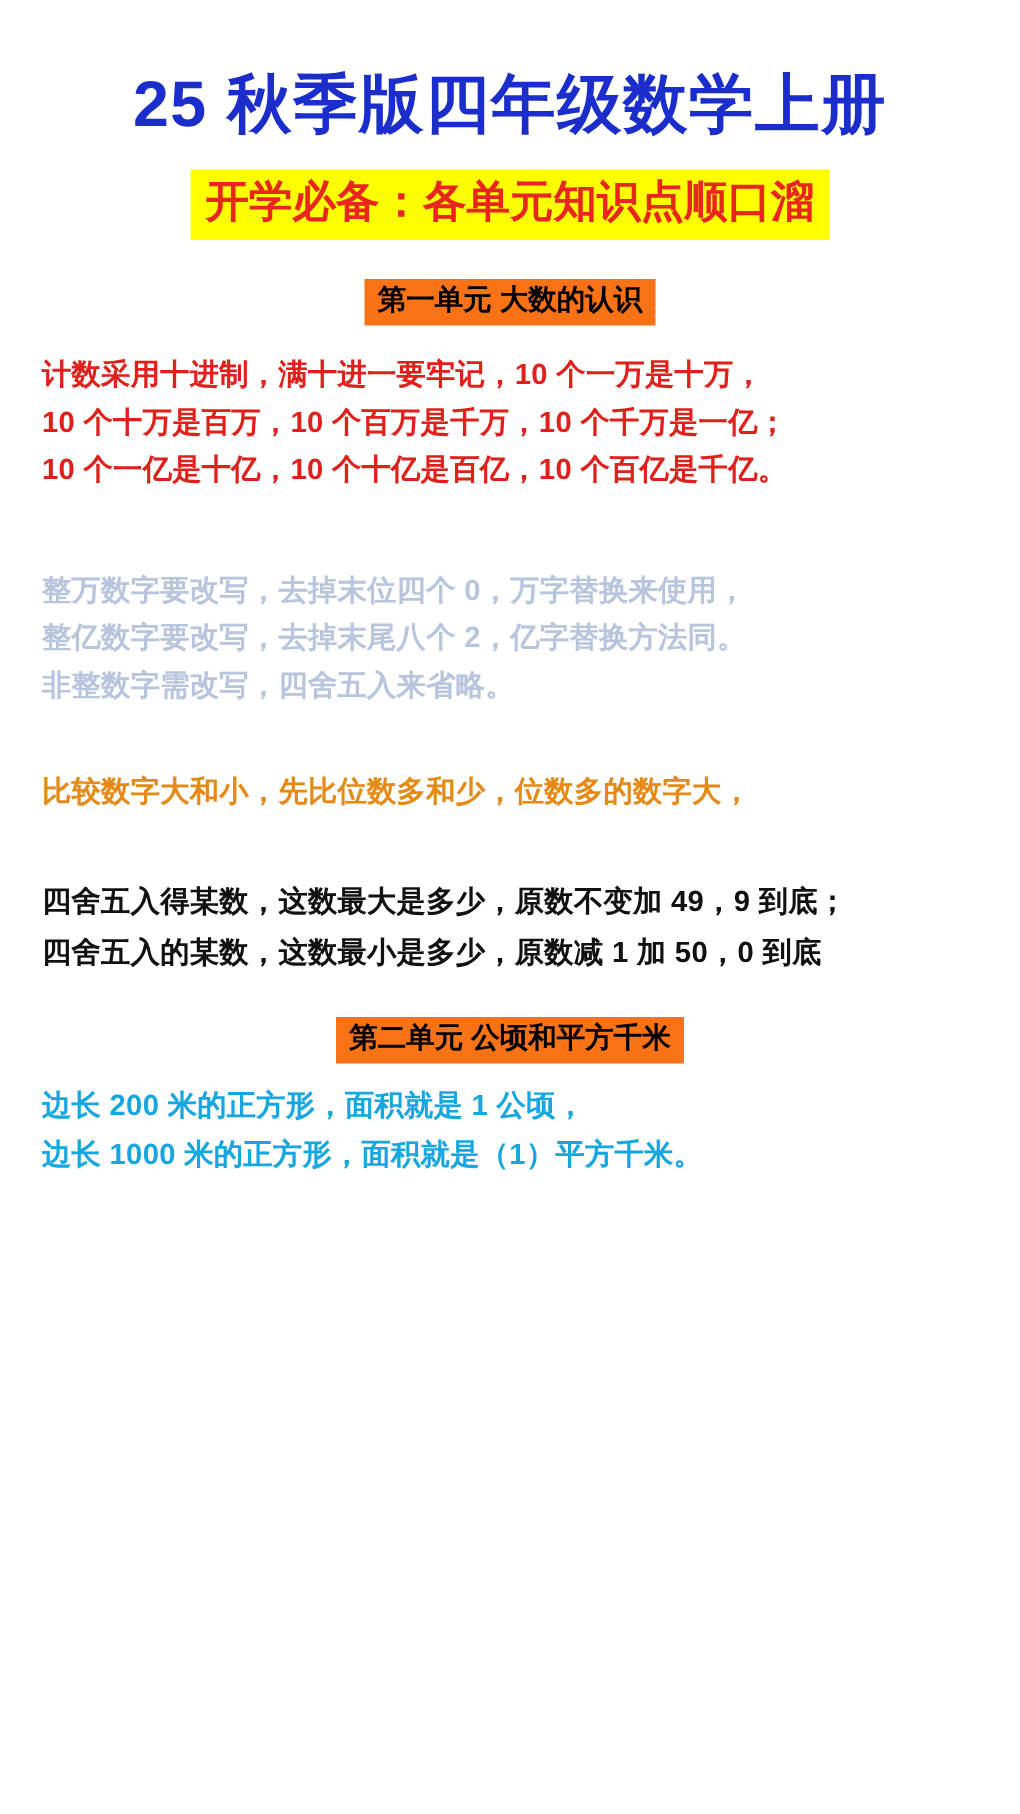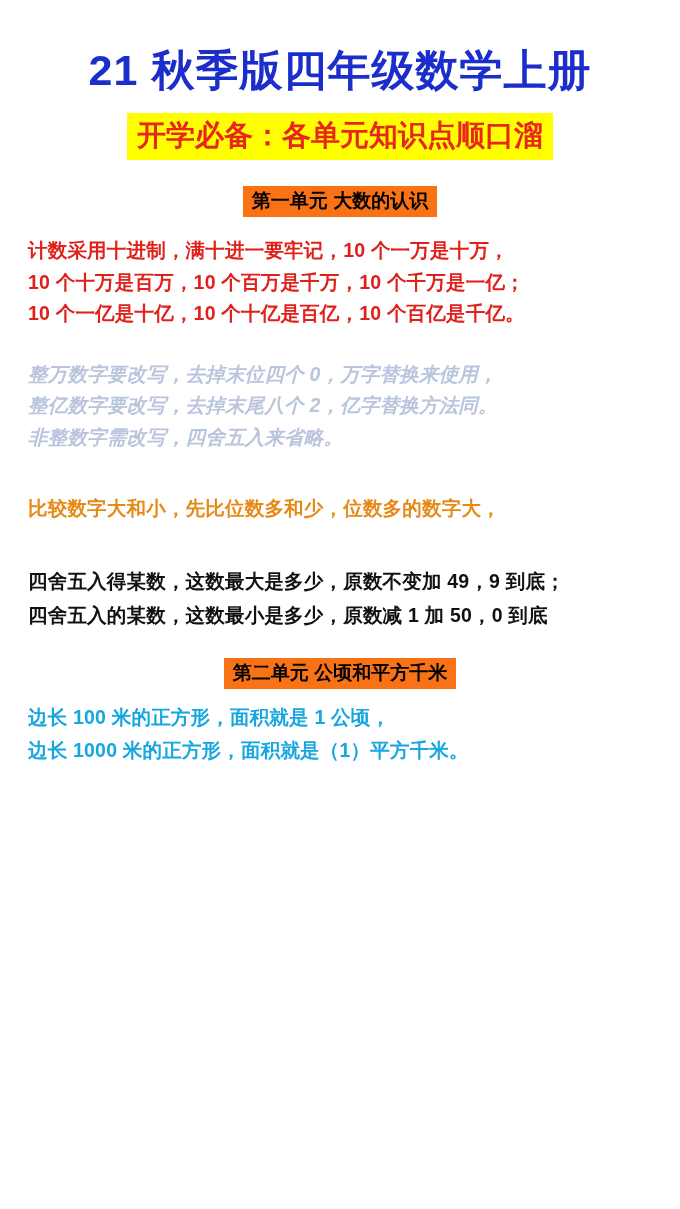--- a/index.html
+++ b/index.html
@@ -73,34 +73,34 @@
   }
   .c-red    { color: #e0201a; }
   .c-purple { color: #6b24c9; }
   .c-grey   { color: #b9c5dd; }
   .c-orange { color: #e58a17; }
   .c-black  { color: #111111; }
   .c-cyan   { color: #17a7e0; }
 
   .stanza.s1 { margin-top: 18px; }
   .stanza.s2 { margin-top: 36px; }
-  .stanza.s3 { margin-top: 29px; font-style: italic; }
+  .stanza.s3 { margin-top: 49px; }
   .stanza.s4 { margin-top: 40px; }
   .stanza.s5 { margin-top: 40px; }
   .stanza.s6 { margin-top: 12px; }
 
   .stanza.s6 .line { line-height: 1.72; }
   .stanza.s5 .line { line-height: 1.72; }
 </style>
 </head>
 <body>
 
 <div class="page">
 
-  <div class="main-title">21 秋季版四年级数学上册</div>
+  <div class="main-title">25 秋季版四年级数学上册</div>
 
   <div class="subtitle-wrap">
     <span class="subtitle">开学必备：各单元知识点顺口溜</span>
   </div>
 
   <div class="unit-head-wrap u1">
     <span class="unit-head">第一单元   大数的认识</span>
   </div>
 
   <div class="stanza s1">
@@ -123,17 +123,17 @@
   <div class="stanza s5">
     <div class="line c-black">四舍五入得某数，这数最大是多少，原数不变加 49，9 到底；</div>
     <div class="line c-black">四舍五入的某数，这数最小是多少，原数减 1 加 50，0 到底</div>
   </div>
 
   <div class="unit-head-wrap u2">
     <span class="unit-head">第二单元   公顷和平方千米</span>
   </div>
 
   <div class="stanza s6">
-    <div class="line c-cyan">边长 100 米的正方形，面积就是 1 公顷，</div>
+    <div class="line c-cyan">边长 200 米的正方形，面积就是 1 公顷，</div>
     <div class="line c-cyan">边长 1000 米的正方形，面积就是（1）平方千米。</div>
   </div>
 
 </div>
 
 </body></html>

